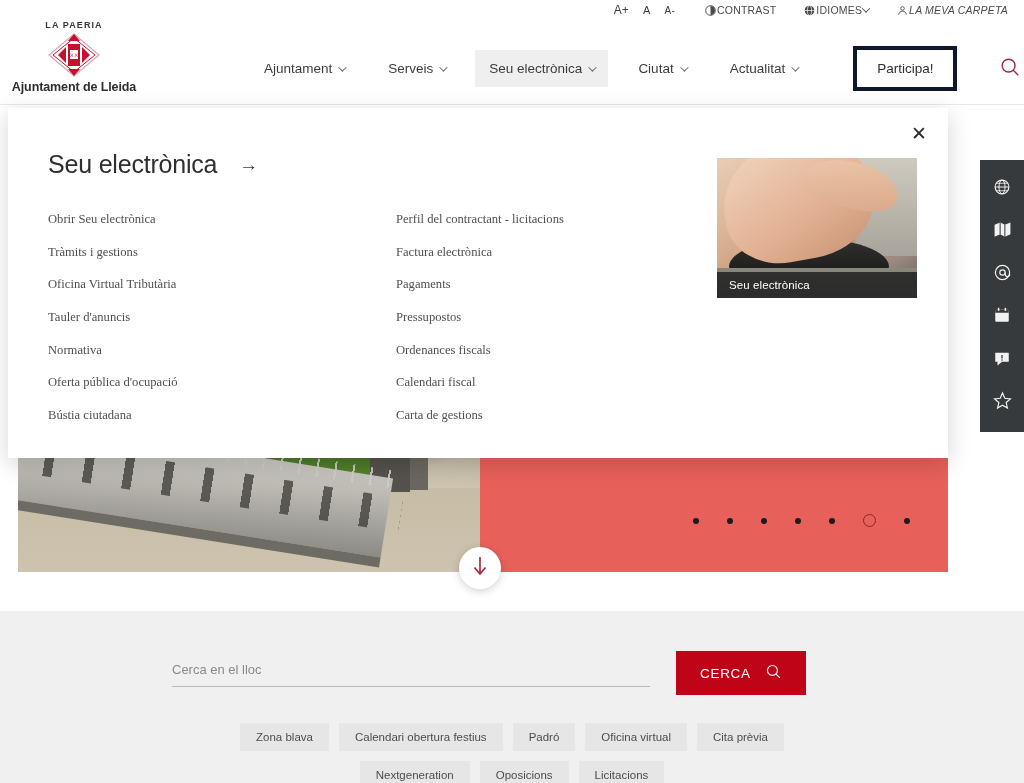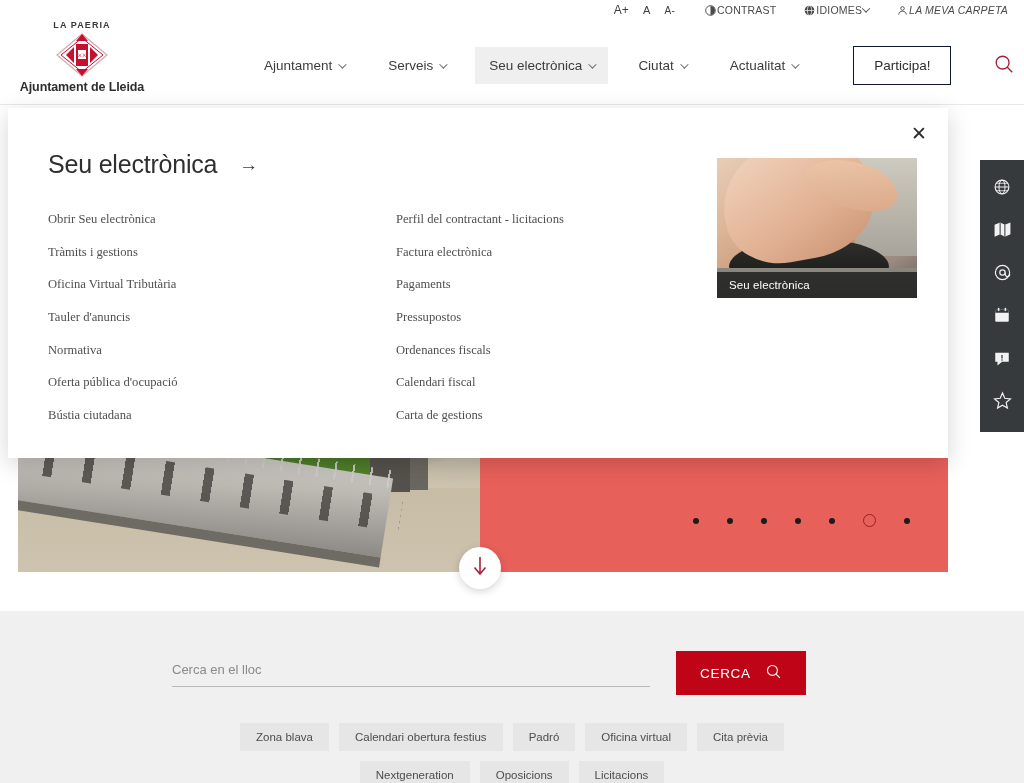--- a/index.html
+++ b/index.html
@@ -27,35 +27,35 @@
   .util-item { display: flex; align-items: center; gap: 1px; margin-right: 28px; cursor: pointer; white-space: nowrap; }
   .util-item:last-child { margin-right: 16px; font-style: italic; }
   .util-ico { display:inline-flex; align-items:center; justify-content:center; width: 11px; height: 11px; }
   .chev { display:inline-block; width:6px; height:6px; border-right:1.1px solid #555; border-bottom:1.1px solid #555; transform: rotate(45deg) translate(-1px,-1px); }
 
   
   .header {
     position: absolute; top: 20px; left: 0; width: 1024px; height: 85px;
     background: #fff; border-bottom: 1px solid #e8e8e8;
   }
-  .logo { position: absolute; left: 16px; top: 0px; width: 132px; text-align: center; }
+  .logo { position: absolute; left: 8px; top: 0px; width: 132px; text-align: center; }
   .logo-top { font-size: 9px; font-weight: bold; letter-spacing: 1.1px; color: #3a3a3a; margin-bottom: 1px; }
   .crest { width: 56px; height: 48px; margin: 0 auto; }
   .logo-bottom { font-size: 12.5px; font-weight: bold; color: #2e2e2e; letter-spacing: -.1px; margin-top: 1px; }
 
   .mainnav { position: absolute; left: 250px; top: 26px; display: flex; align-items: center; gap: 16px; }
   .nav-item {
     display: flex; align-items: center; gap: 6px;
     padding: 11px 14px; font-size: 13.5px; color: #3c3c3c;
     cursor: pointer; white-space: nowrap;
   }
   .nav-item.active { background: #efefef; }
   .nav-chev { display:inline-block; width:6px; height:6px; border-right:1.2px solid #6a6a6a; border-bottom:1.2px solid #6a6a6a; transform: rotate(45deg) translateY(-2px); }
   .participa {
-    margin-left: 26px; border: 1px solid #0f172a; background: #fff;
+    margin-left: 26px; border: 4px solid #0f172a; background: #fff;
     padding: 11px 20px; font-size: 13.5px; color: #2e2e2e; cursor: pointer;
     font-family: "Liberation Sans", sans-serif;
   }
   .search-ico-btn { margin-left: 26px; cursor: pointer; display:flex; align-items:center; }
 
   
   .hero { position: absolute; left: 18px; top: 430px; width: 930px; height: 142px; overflow:hidden; }
   .hero-photo {
     position: absolute; left: 0; top: 0; width: 462px; height: 142px;
     background:

